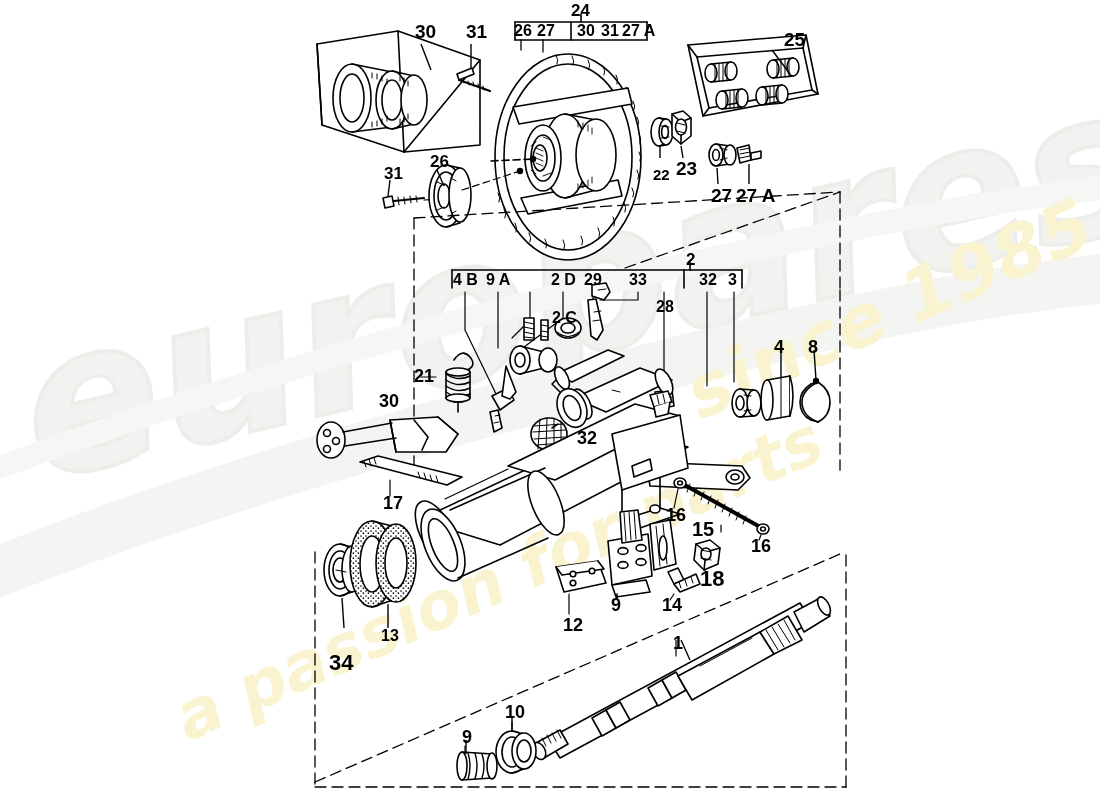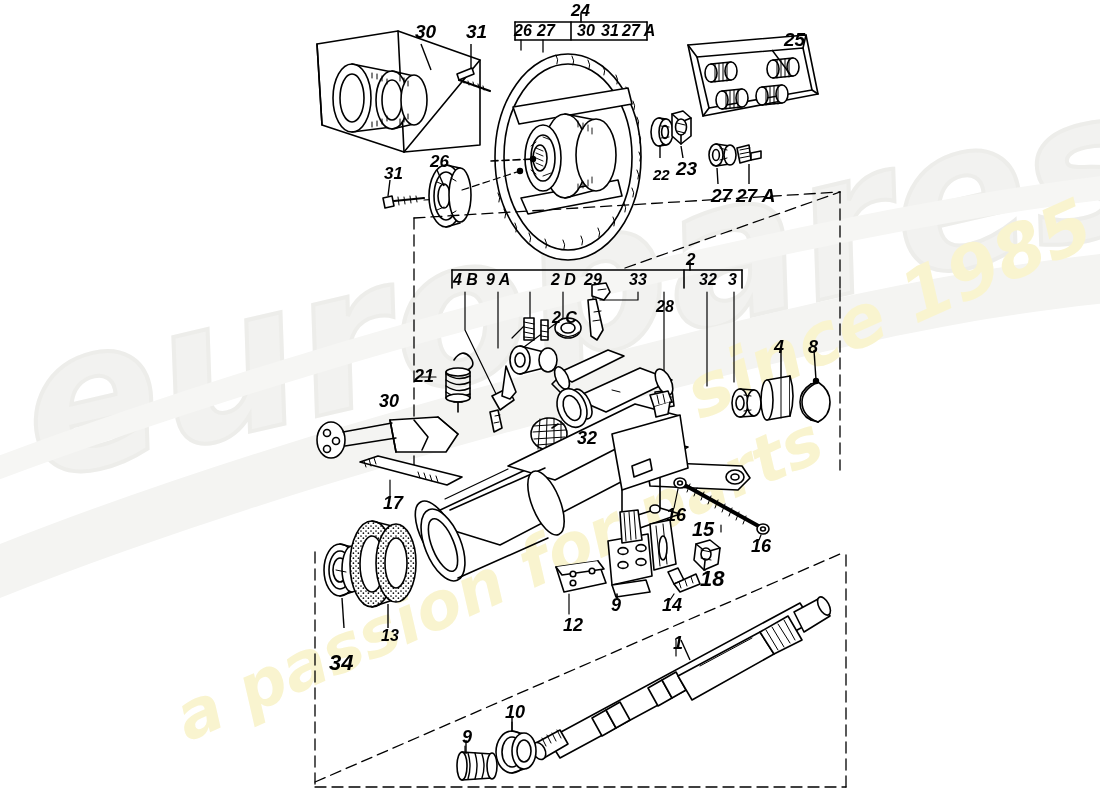--- a/index.html
+++ b/index.html
@@ -7,21 +7,21 @@
   body{
     width:1100px;height:800px;overflow:hidden;position:relative;
     font-family:"Liberation Sans","DejaVu Sans",sans-serif;
     -webkit-font-smoothing:antialiased;
   }
   #stage{position:absolute;left:0;top:0;width:1100px;height:800px;}
   #stage svg{position:absolute;left:0;top:0;}
   .lbl{
     position:absolute;font-weight:bold;color:#000;
     font-family:"Liberation Sans","DejaVu Sans",sans-serif;
-    white-space:nowrap;line-height:1;font-style:italic;
+    white-space:nowrap;line-height:1;
   }
 </style>
 </head>
 <body>
 
 <div id="stage">
 
   <svg width="1100" height="800">
     <defs>
       <clipPath id="pg">

